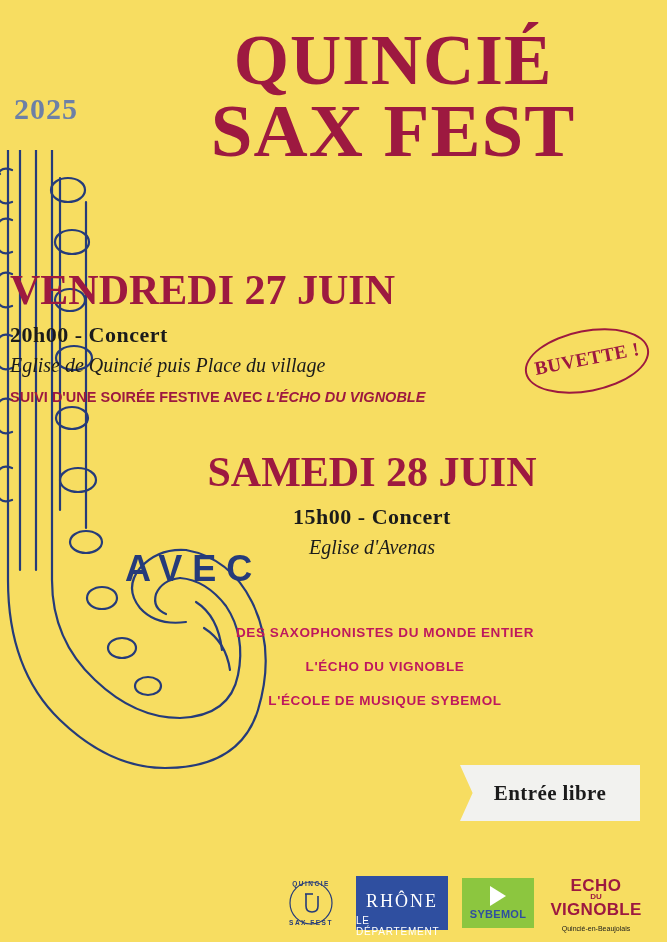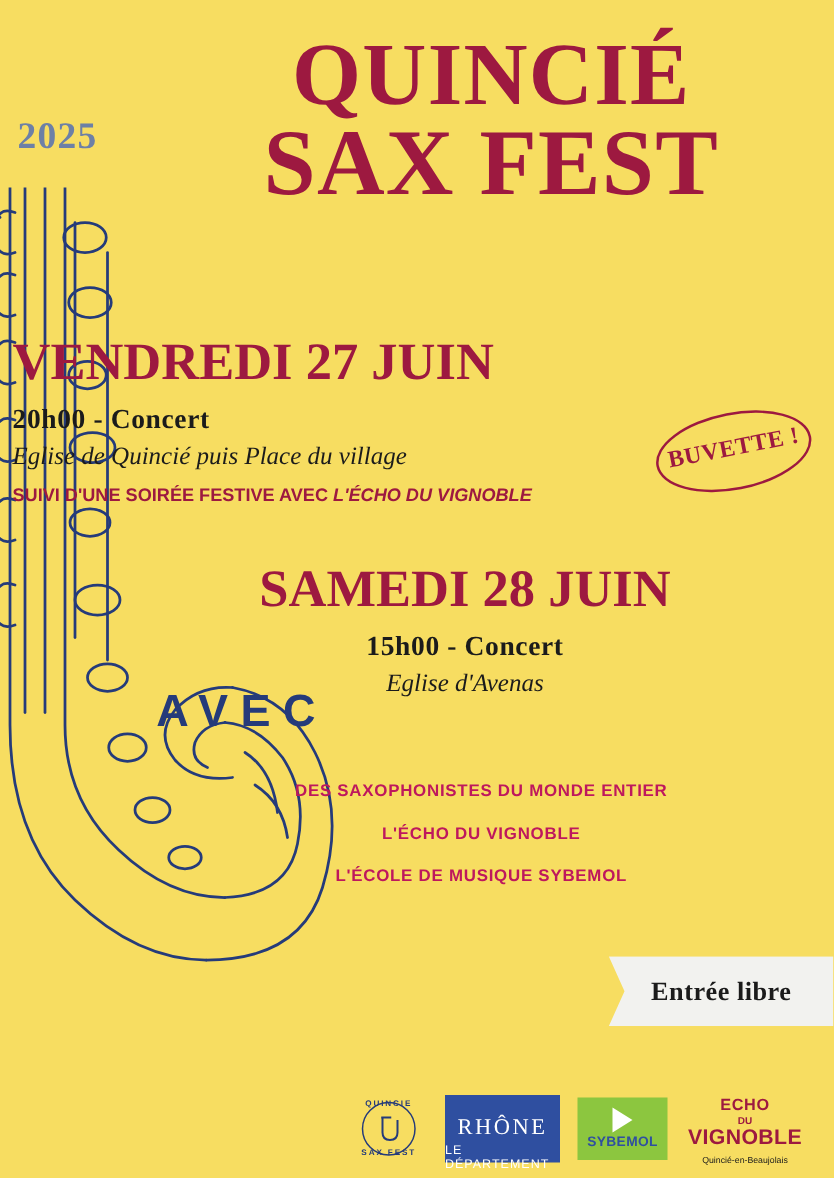--- a/index.html
+++ b/index.html
@@ -167,21 +167,21 @@
     font-size: 13.5px;
     color: #be185d;
     letter-spacing: 0.6px;
     margin-bottom: 19px;
     text-align: center;
   }
 
   
   .entree-wrap {
     position: absolute;
-    left: 487px;
+    left: 460px;
     top: 765px;
     width: 180px;
     height: 56px;
   }
   .entree-bg {
     position: absolute;
     inset: 0;
     background: #f2f2ef;
     clip-path: polygon(0 0, 100% 0, 100% 100%, 0 100%, 7% 50%);
   }
@@ -286,21 +286,21 @@
     height: 58px;
     position: relative;
   }
   .logo-echo .e-top {
     position: absolute;
     top: 2px; left: 0;
     width: 96px;
     text-align: center;
     font-family: "Liberation Sans", sans-serif;
     font-weight: bold;
-    font-size: 13px;
+    font-size: 17px;
     color: #9d1940;
     letter-spacing: 0.5px;
   }
   .logo-echo .e-mid {
     position: absolute;
     top: 18px; left: 0;
     width: 96px;
     text-align: center;
     font-family: "Liberation Sans", sans-serif;
     font-weight: bold;

